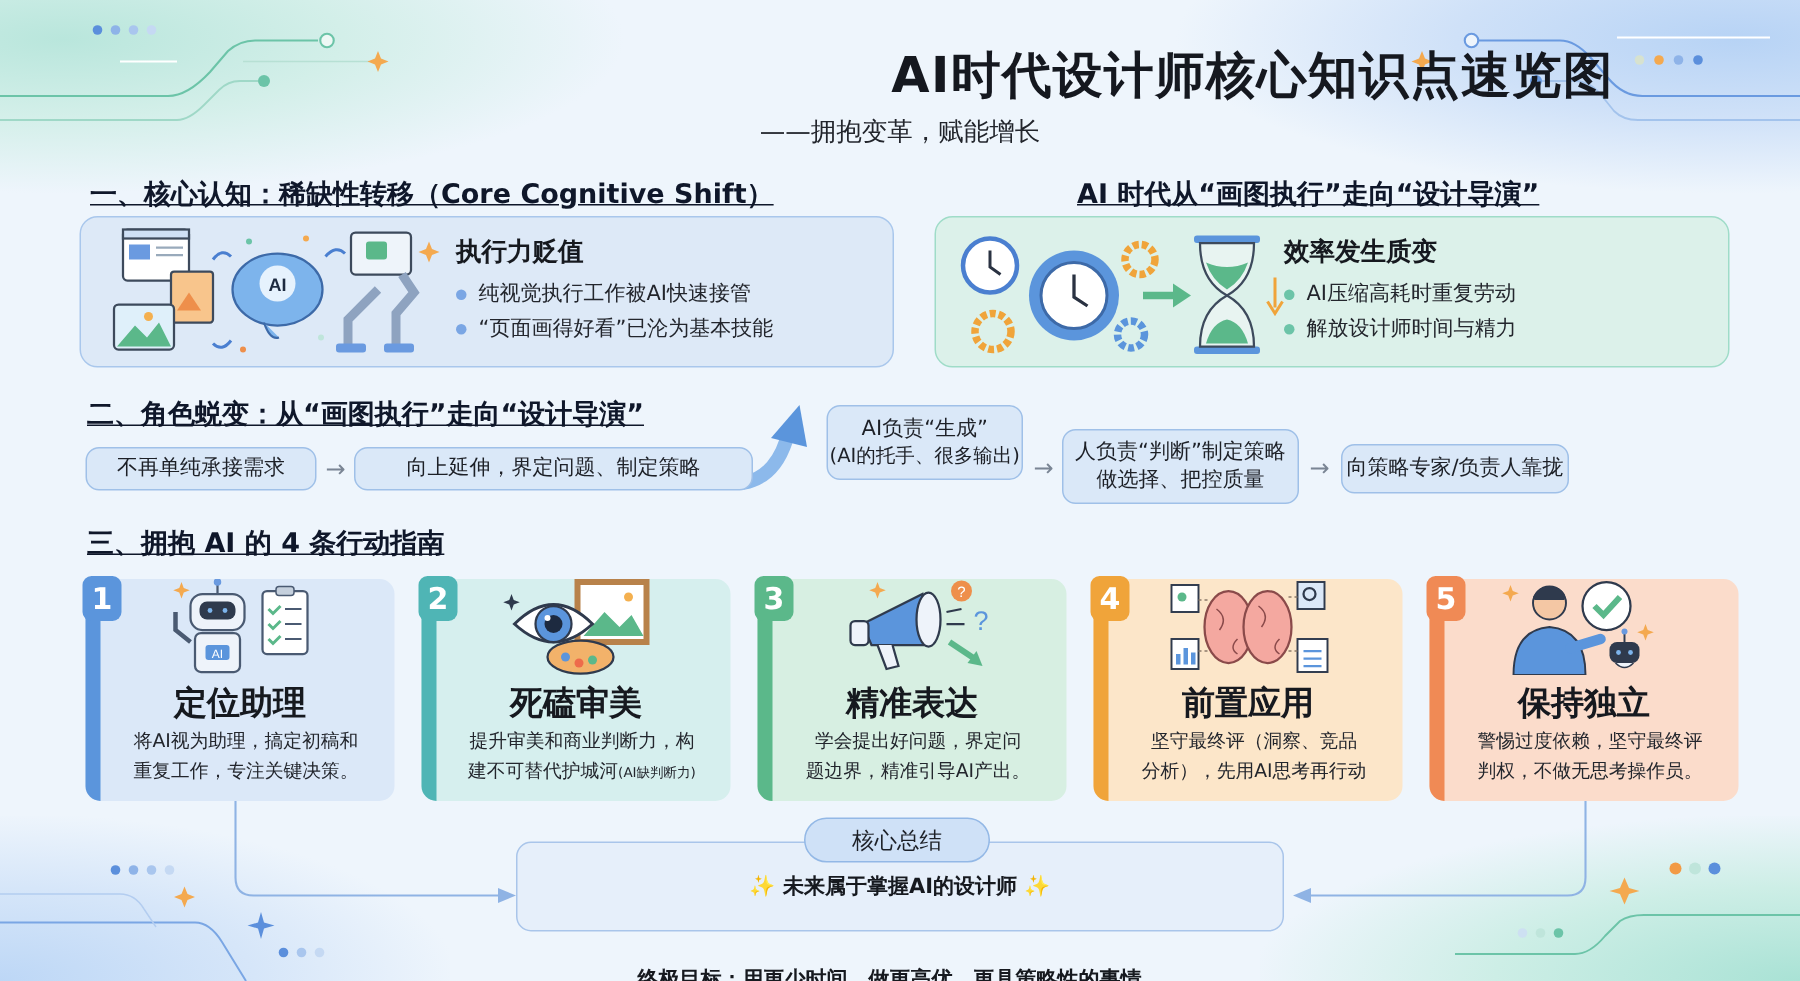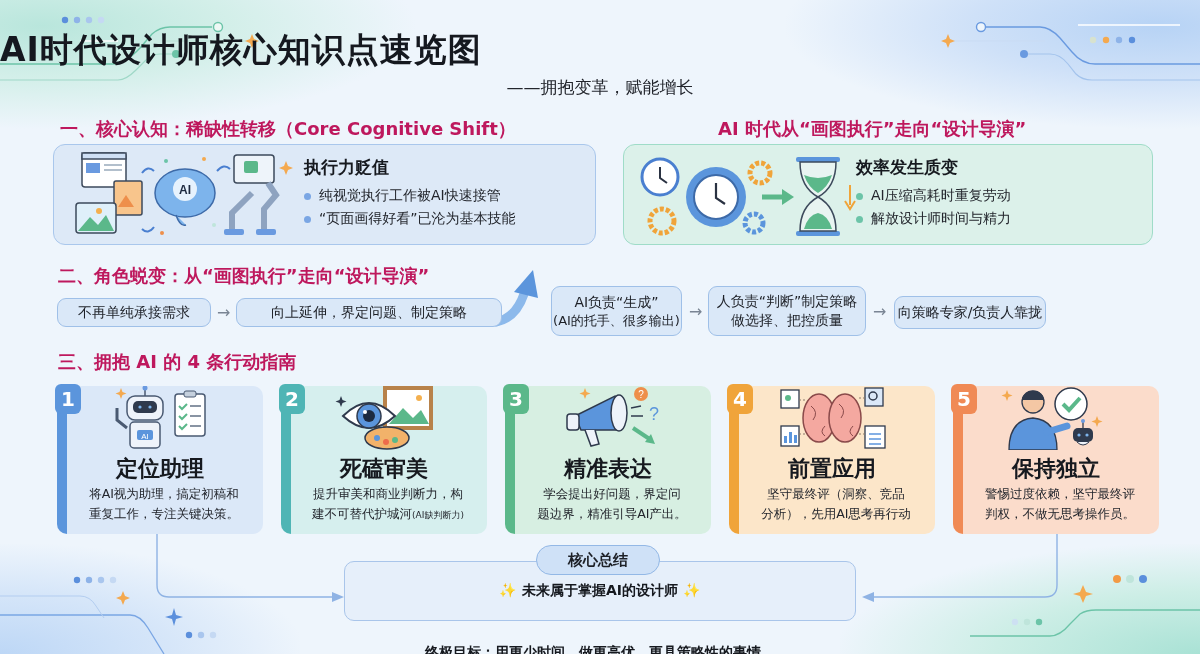--- a/index.html
+++ b/index.html
@@ -22,29 +22,29 @@
     position: absolute; left: 0; bottom: 0; width: 300px; height: 110px;
     background: radial-gradient(ellipse at 0% 100%, #bdd7f6 0%, #d6e6f9 40%, rgba(238,245,252,0) 72%);
   }
   .bg-br {
     position: absolute; right: 0; bottom: 0; width: 360px; height: 110px;
     background: radial-gradient(ellipse at 100% 100%, #a9e2d5 0%, #cdeee6 40%, rgba(238,245,252,0) 72%);
   }
   svg.deco { position: absolute; left: 0; top: 0; width: 1200px; height: 654px; pointer-events: none; }
 
   .title {
-    position: absolute; left: 0; width: 1076px; top: 28px; text-align: left;
+    position: absolute; left: 0; width: 1076px; top: 28px; text-align: right;
     font-size: 33px; font-weight: bold; letter-spacing: 1px; color: #15181f;
   }
   .subtitle {
     position: absolute; left: 0; width: 1200px; top: 76px; text-align: center;
     font-size: 17px; color: #22252c;
   }
   .sec-h {
-    position: absolute; font-size: 18px; font-weight: bold; color: #be185d; white-space: nowrap;
+    position: absolute; font-size: 18px; font-weight: bold; color: #0f172a; white-space: nowrap; text-decoration: underline;
   }
   .panel {
     position: absolute; border-radius: 12px; display: flex; align-items: center;
   }
   .panel-blue { background: #dde9f7; border: 1.5px solid #a9c7ec; }
   .panel-green { background: #dcf1ea; border: 1.5px solid #9fdcc8; }
   .panel .illus { width: 250px; height: 100%; position: relative; }
   .panel .txt { flex: 1; }
   .panel .ph { font-size: 17px; font-weight: bold; margin-bottom: 8px; color: #16191f; }
   .panel .pli { font-size: 14px; color: #23262d; display: flex; align-items: center; margin-bottom: 5px; }
@@ -71,21 +71,21 @@
   .card .cd { position: absolute; left: 14px; right: 6px; top: 98px; font-size: 12.5px; line-height: 1.6; color: #23262d; text-align: center; }
   .small { font-size: 9px; }
 
   .summary-box {
     position: absolute; left: 344px; top: 561px; width: 512px; height: 60px;
     background: #e6effa; border: 1.5px solid #a9c5ea; border-radius: 10px;
   }
   .summary-tag {
     position: absolute; left: 536px; top: 545px; width: 124px; height: 30px;
     background: #cfe1f7; border: 1.5px solid #93b8e6; border-radius: 15px;
-    font-size: 15px; font-weight: bold; display: flex; align-items: center; justify-content: center; color: #1d2027;
+    font-size: 15px; font-weight: normal; display: flex; align-items: center; justify-content: center; color: #1d2027;
   }
   .summary-l1 { position: absolute; left: 344px; width: 512px; top: 582px; text-align: center; font-size: 14px; font-weight: bold; color: #16191f; }
   .summary-l2 { position: absolute; left: 344px; width: 512px; top: 604px; text-align: center; font-size: 14px; font-weight: bold; color: #16191f; margin-top: 40px; }
   .spark { color: #f3c64b; }
 </style>
 </head>
 <body>
 
 <div class="bg-tl"></div>
 <div class="bg-tr"></div>
@@ -236,21 +236,21 @@
 </div>
 
 <div class="sec-h" style="left:58px; top:264px;">二、角色蜕变：从“画图执行”走向“设计导演”</div>
 <div class="pill" style="left:57px; top:298px; width:154px; height:29px;">
     <span>不再单纯承接需求</span>
   </div>
 <div class="arrow-txt" style="left:217px; top:303px;">→</div>
 <div class="pill" style="left:236px; top:298px; width:266px; height:29px;">
     <span>向上延伸，界定问题、制定策略</span>
   </div>
-<div class="pill" style="left:551px; top:286px; width:131px; height:50px;">
+<div class="pill" style="left:551px; top:270px; width:131px; height:50px;">
     <span>AI负责“生成”</span>
     <span style="font-size:13px">(AI的托手、很多输出)</span>
   </div>
 <div class="arrow-txt" style="left:689px; top:302px;">→</div>
 <div class="pill" style="left:708px; top:286px; width:158px; height:50px;">
     <span>人负责“判断”制定策略</span>
     <span>做选择、把控质量</span>
   </div>
 <div class="arrow-txt" style="left:873px; top:302px;">→</div>
 <div class="pill" style="left:894px; top:296px; width:152px; height:33px;">

